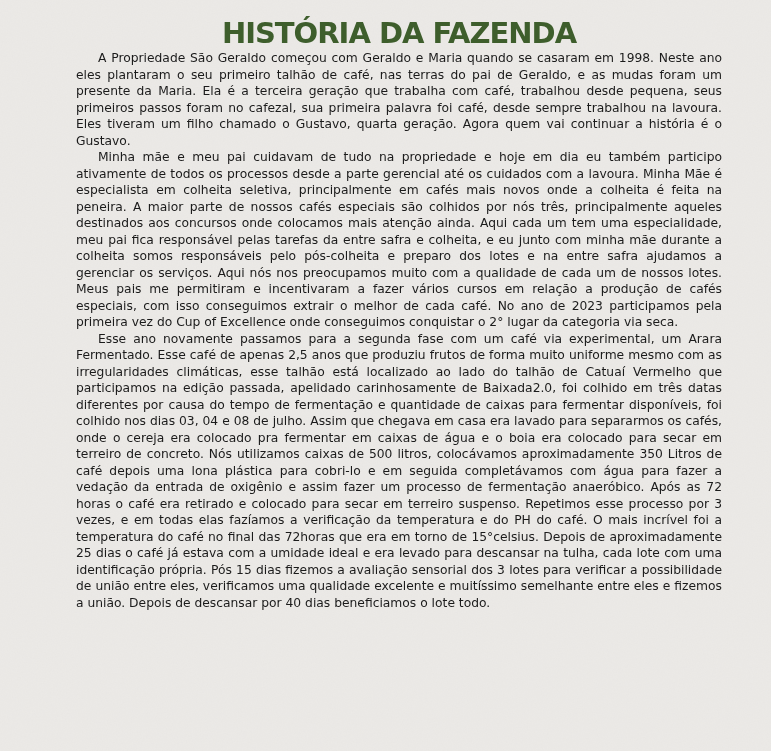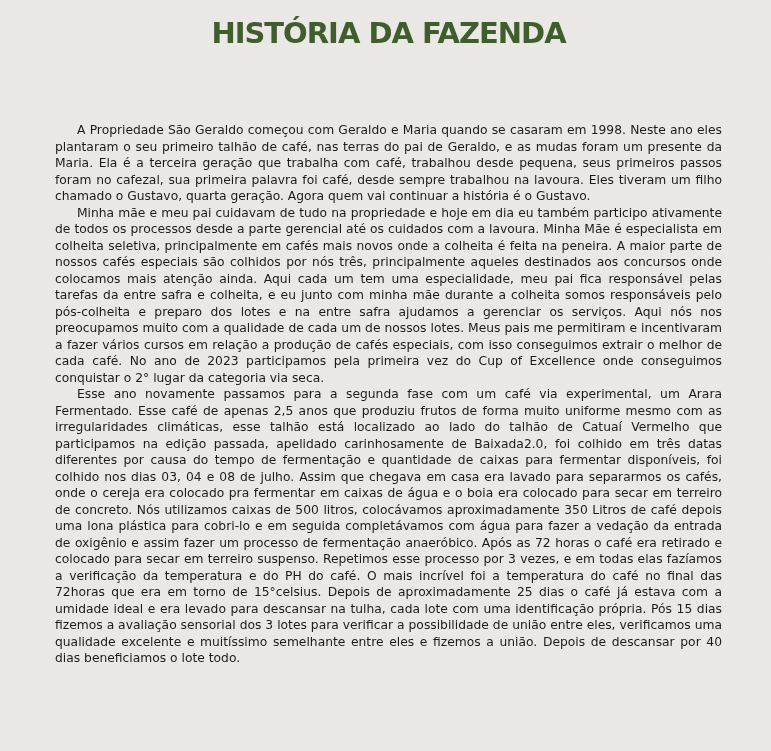--- a/index.html
+++ b/index.html
@@ -21,33 +21,32 @@
     height: 751px;
     z-index: 0;
     pointer-events: none;
   }
   .page {
     position: relative;
     z-index: 1;
     width: 771px;
     height: 710px;
     box-sizing: border-box;
-    padding: 16px 49px 0 55px;
+    padding: 16px 49px 0 76px;
   }
   h1.doc-title {
     margin: 0;
     text-align: center;
     font-size: 29px;
     font-weight: bold;
     letter-spacing: -1px;
     color: var(--title-color, #3e5e2c);
     font-family: "DejaVu Sans", "Liberation Sans", sans-serif;
   }
   .doc-body {
-    margin-top: 72px;
     color: var(--text-color, #1b1b1b);
     font-size: 12.3px;
     line-height: 16.5px;
     text-align: justify;
   }
   .doc-body p {
     margin: 0;
     text-indent: 22px;
   }
 </style>

